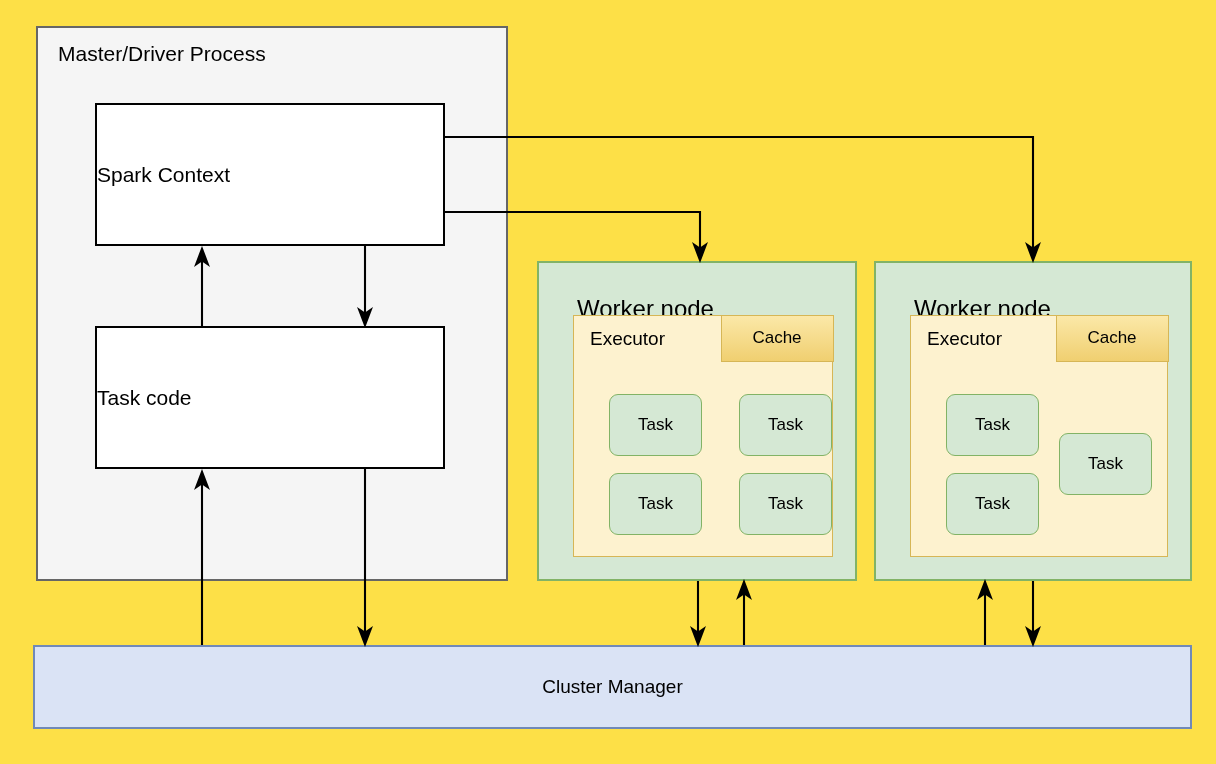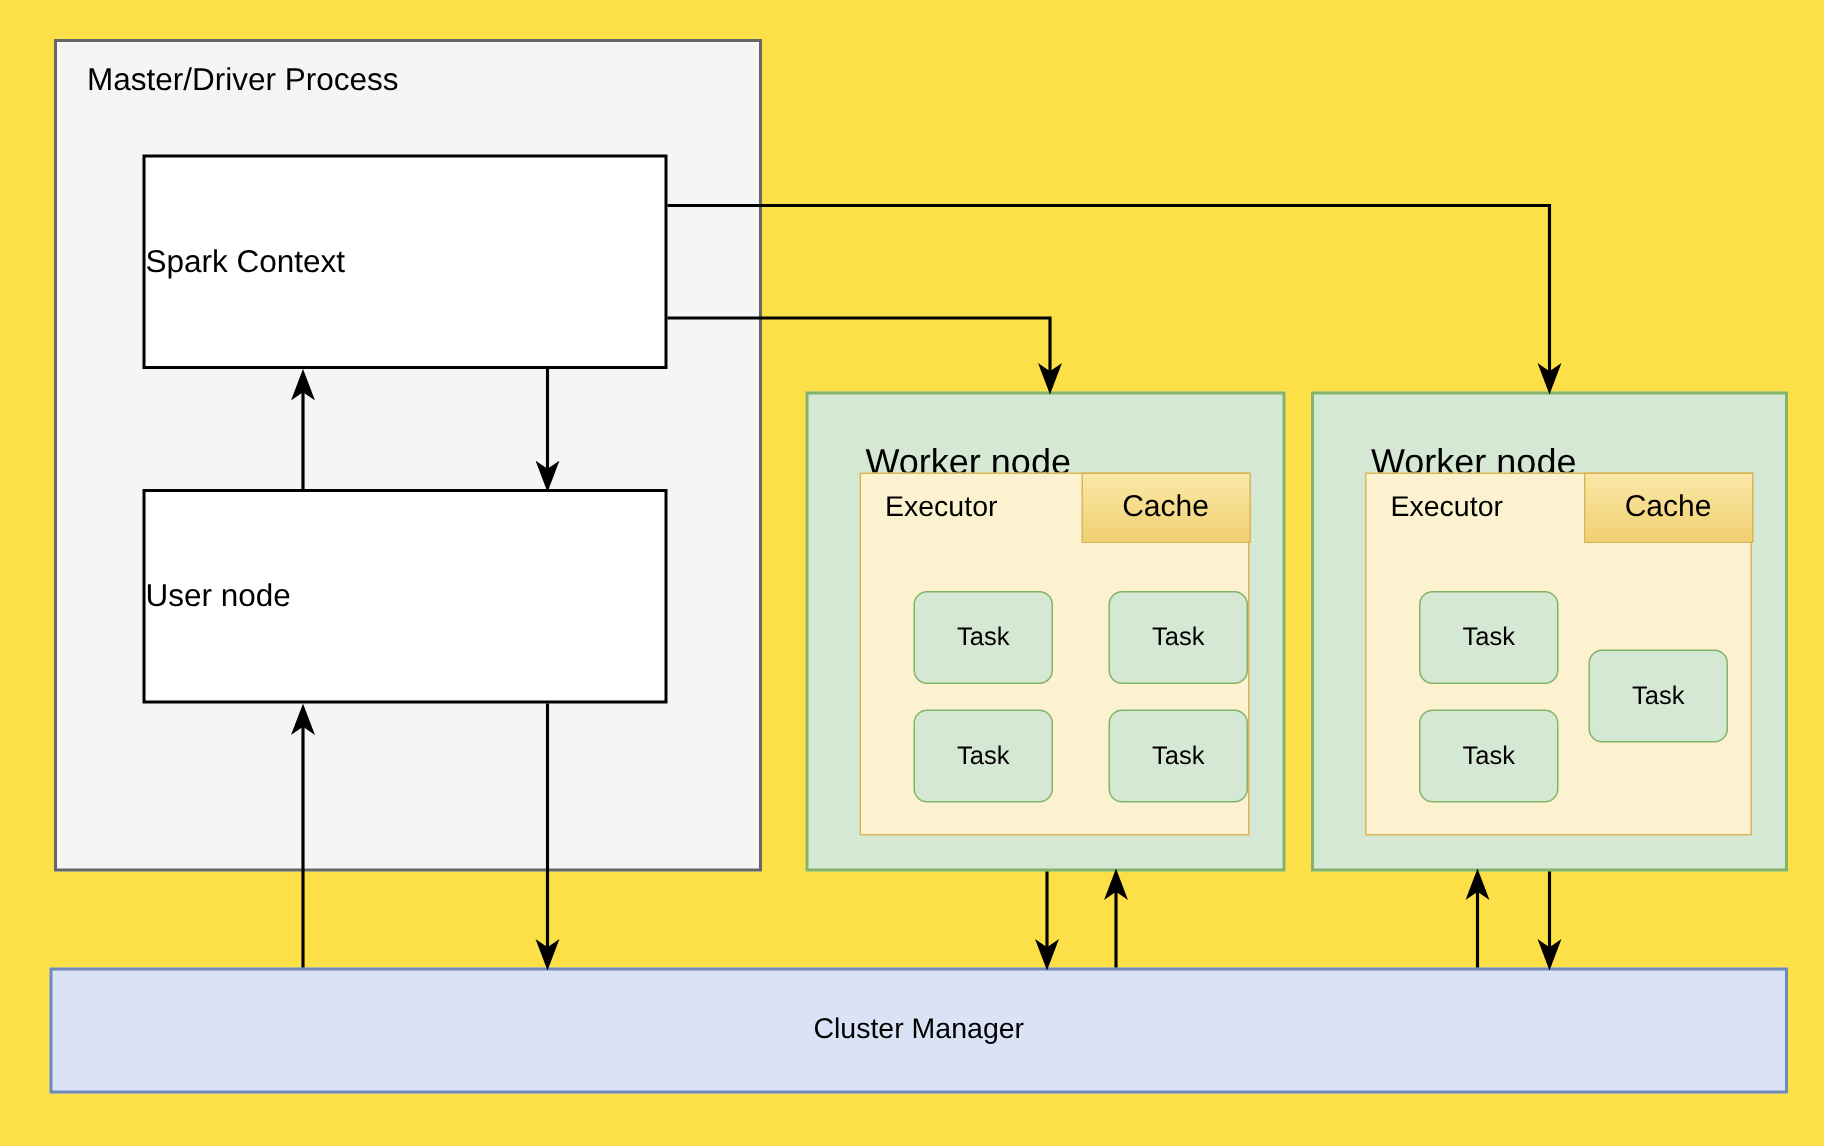--- a/index.html
+++ b/index.html
@@ -80,21 +80,21 @@
   .cache {
     position: absolute;
     right: -1.5px; top: -1.5px;
     width: 113px; height: 47px;
     background: linear-gradient(180deg, #fbe8a8 0%, #f0cf70 100%);
     border: 1.5px solid #d6b656;
     box-sizing: border-box;
     display: flex;
     align-items: center;
     justify-content: center;
-    font-size: 20px;
+    font-size: 17px;
     color: #000000;
   }
 
   
   .task {
     position: absolute;
     width: 93px; height: 62px;
     background: #d5e8d4;
     border: 1.5px solid #82b366;
     border-radius: 9px;
@@ -141,21 +141,21 @@
 <div id="canvas">
 
   <div class="box driver-panel"></div>
   <div class="driver-title">Master/Driver Process</div>
 
   <div class="box white-box spark-context">
     <span>Spark Context</span>
   </div>
 
   <div class="box white-box user-code">
-    <span>User node</span>
+    <span>Task code</span>
   </div>
 
   <div class="box worker-node worker-node-1">
     <div class="worker-title">Worker node</div>
 
     <div class="executor">
       <div class="executor-title">Executor</div>
 
       <div class="cache">
         <span>Cache</span>

